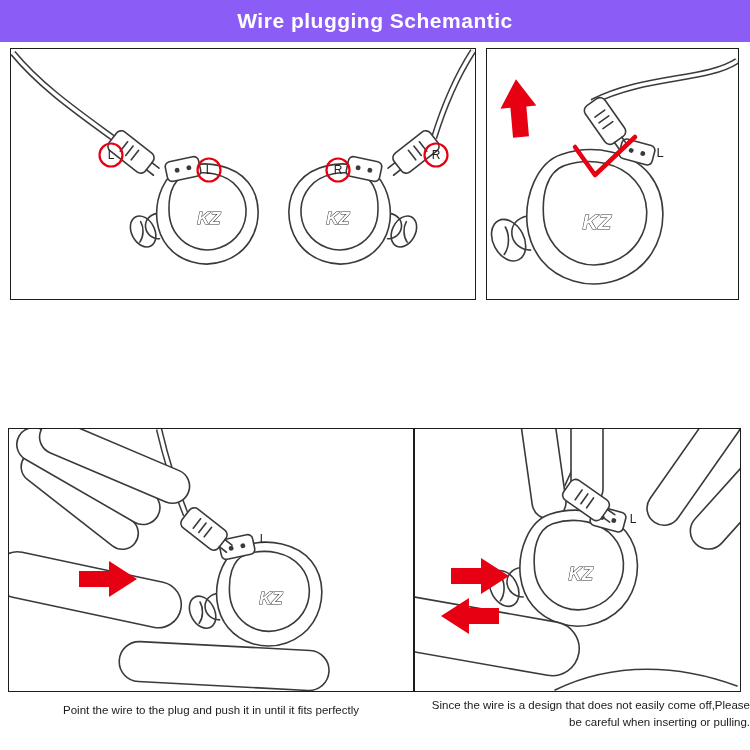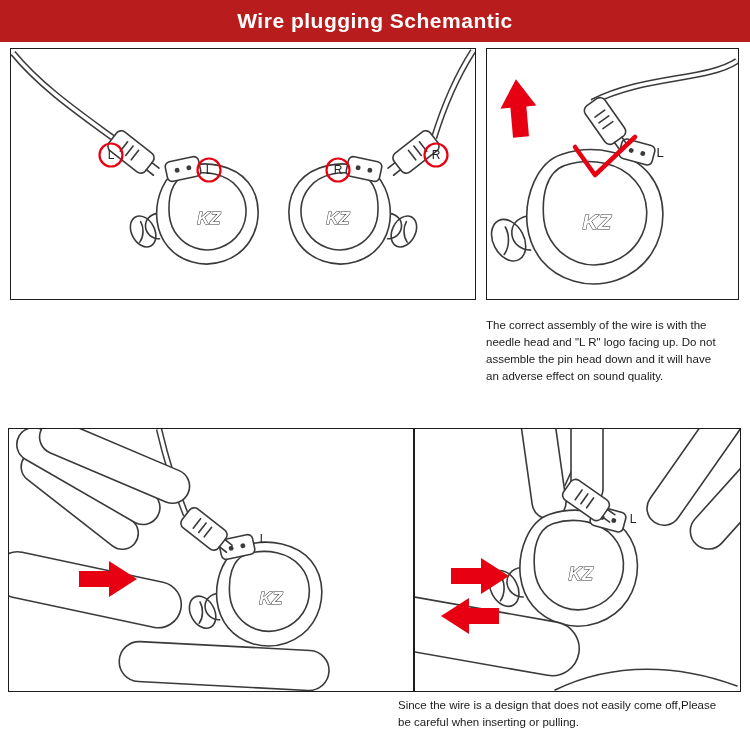--- a/index.html
+++ b/index.html
@@ -1,31 +1,31 @@
 <!DOCTYPE html>
 <html><head>
 <meta charset="utf-8">
 <style>
   *{margin:0;padding:0;box-sizing:border-box}
   html,body{width:750px;height:750px}
   body{background:#fff;font-family:"Liberation Sans",sans-serif;position:relative;overflow:hidden}
   .page{position:absolute;left:0;top:0;width:750px;height:750px;background:#fff}
-  .header{position:absolute;left:0;top:0;width:750px;height:42px;background:#b91c1c;color:#fff;
+  .header{position:absolute;left:0;top:0;width:750px;height:42px;background:#8b5cf6;color:#fff;
           display:flex;align-items:center;justify-content:center}
   .header h1{font-size:21px;font-weight:bold;letter-spacing:.5px}
   .panel{position:absolute;background:#fff;border:1px solid #1c1c1c;overflow:hidden}
   .p1{left:10px;top:48px;width:466px;height:252px}
   .p2{left:486px;top:48px;width:253px;height:252px}
   .p3{left:8px;top:428px;width:406px;height:264px}
   .p4{left:414px;top:428px;width:327px;height:264px}
   .caption{position:absolute;color:#1a1a1a;font-size:11.5px;line-height:17px;white-space:pre-line}
   .c1{left:16px;top:317px;width:462px}
   .c2{left:486px;top:317px;width:264px}
   .c3{left:8px;top:702px;width:406px;text-align:center}
-  .c4{left:398px;top:697px;width:352px;text-align:left}
+  .c4{left:398px;top:697px;width:352px;text-align:right}
   svg{display:block}
   .s{stroke:#3a3a3a;stroke-width:1.6;stroke-linecap:round;stroke-linejoin:round;vector-effect:non-scaling-stroke}
   .cable-o{stroke:#3a3a3a;stroke-width:6.5;fill:none}
   .cable-i{stroke:#fff;stroke-width:3.5;fill:none}
   .mark{fill:none;stroke:#e60012;stroke-width:2.2}
   .red{fill:#e60012}
   .chk{fill:none;stroke:#e60012;stroke-width:4.5;stroke-linecap:round;stroke-linejoin:round}
   .kz{font-family:"Liberation Sans",sans-serif;font-style:italic;font-weight:700;fill:#fff;
       stroke:#333;stroke-width:1;paint-order:stroke;text-anchor:middle;letter-spacing:.5px}
   .lbl{font-family:"Liberation Sans",sans-serif;fill:#222;text-anchor:middle}
@@ -104,24 +104,20 @@
       <use href="#socket" transform="translate(150,103) rotate(15)"></use>
       <use href="#plug" transform="translate(118,72) rotate(55)"></use>
       <use href="#arrow-right-shape" class="red" transform="translate(34,88) rotate(-95)"></use>
       <polyline class="chk" points="88,98 108,126 148,88"></polyline>
       <text class="lbl" x="173" y="108" font-size="13">L</text>
       <text class="kz" x="110" y="180" font-size="21">KZ</text>
     </svg>
   </section>
 
 
-  <p class="caption c2">The correct assembly of the wire is with the
-needle head and "L R" logo facing up. Do not
-assemble the pin head down and it will have
-an adverse effect on sound quality.</p>
 
   <section class="panel p3">
     <svg width="404" height="262" viewBox="0 0 404 262">
       <path class="cable-o" d="M150,0 C158,34 168,64 177,86"></path>
       <path class="cable-i" d="M150,0 C158,34 168,64 177,86"></path>
       <g>
         <g transform="translate(118,108) rotate(218)">
             <rect class="s" x="-10" y="-16" width="140" height="32" rx="16" fill="#fff"></rect>
           </g>
         <g transform="translate(140,82) rotate(210)">
@@ -171,17 +167,18 @@
           <rect class="s" x="-14" y="-27" width="214" height="54" rx="27" fill="#fff"></rect>
         </g>
       <path class="s" d="M140,261 C200,232 265,236 322,257" fill="none"></path>
       <use href="#arrow-right-shape" class="red" transform="translate(36,147)"></use>
       <use href="#arrow-right-shape" class="red" transform="translate(84,187) rotate(180)"></use>
       <text class="lbl" x="218" y="94" font-size="12">L</text>
       <text class="kz" x="166" y="151" font-size="18">KZ</text>
     </svg>
   </section>
 
+  <p class="caption c3">Point the wire to the plug and push it in until it fits perfectly</p>
 
   <p class="caption c4">Since the wire is a design that does not easily come off,Please
 be careful when inserting or pulling.</p>
 
 </div>
 
 </body></html>

